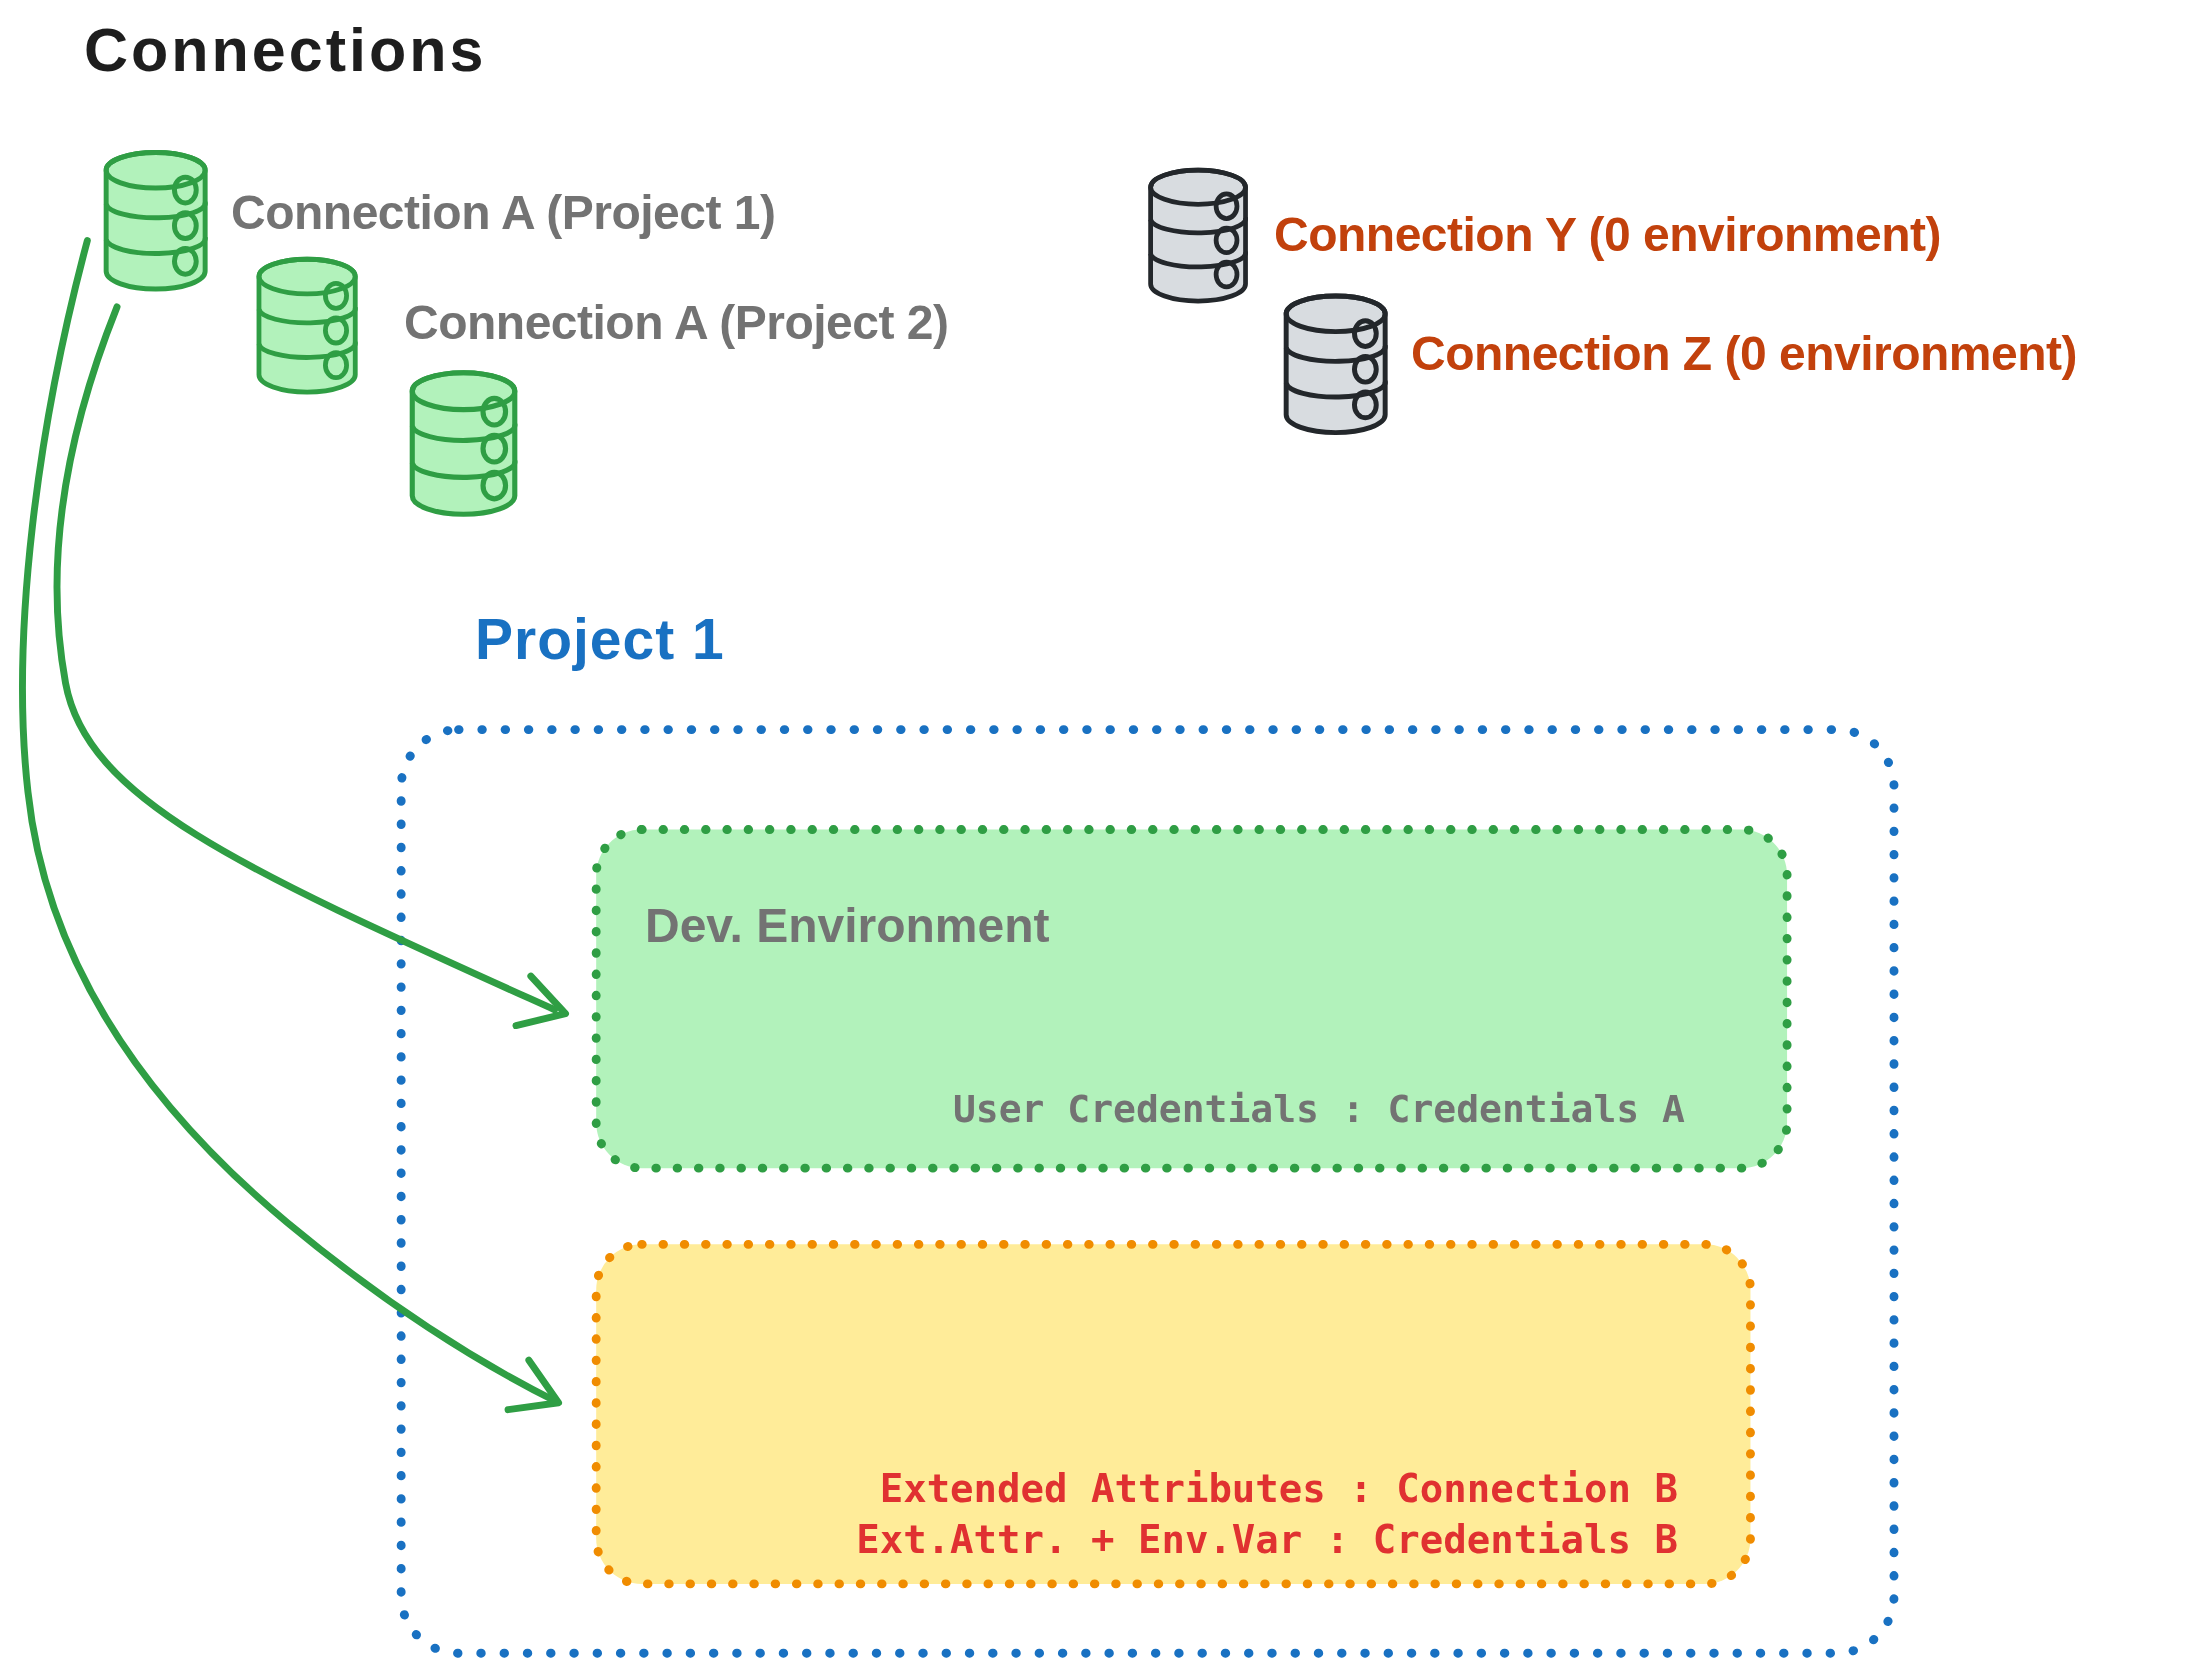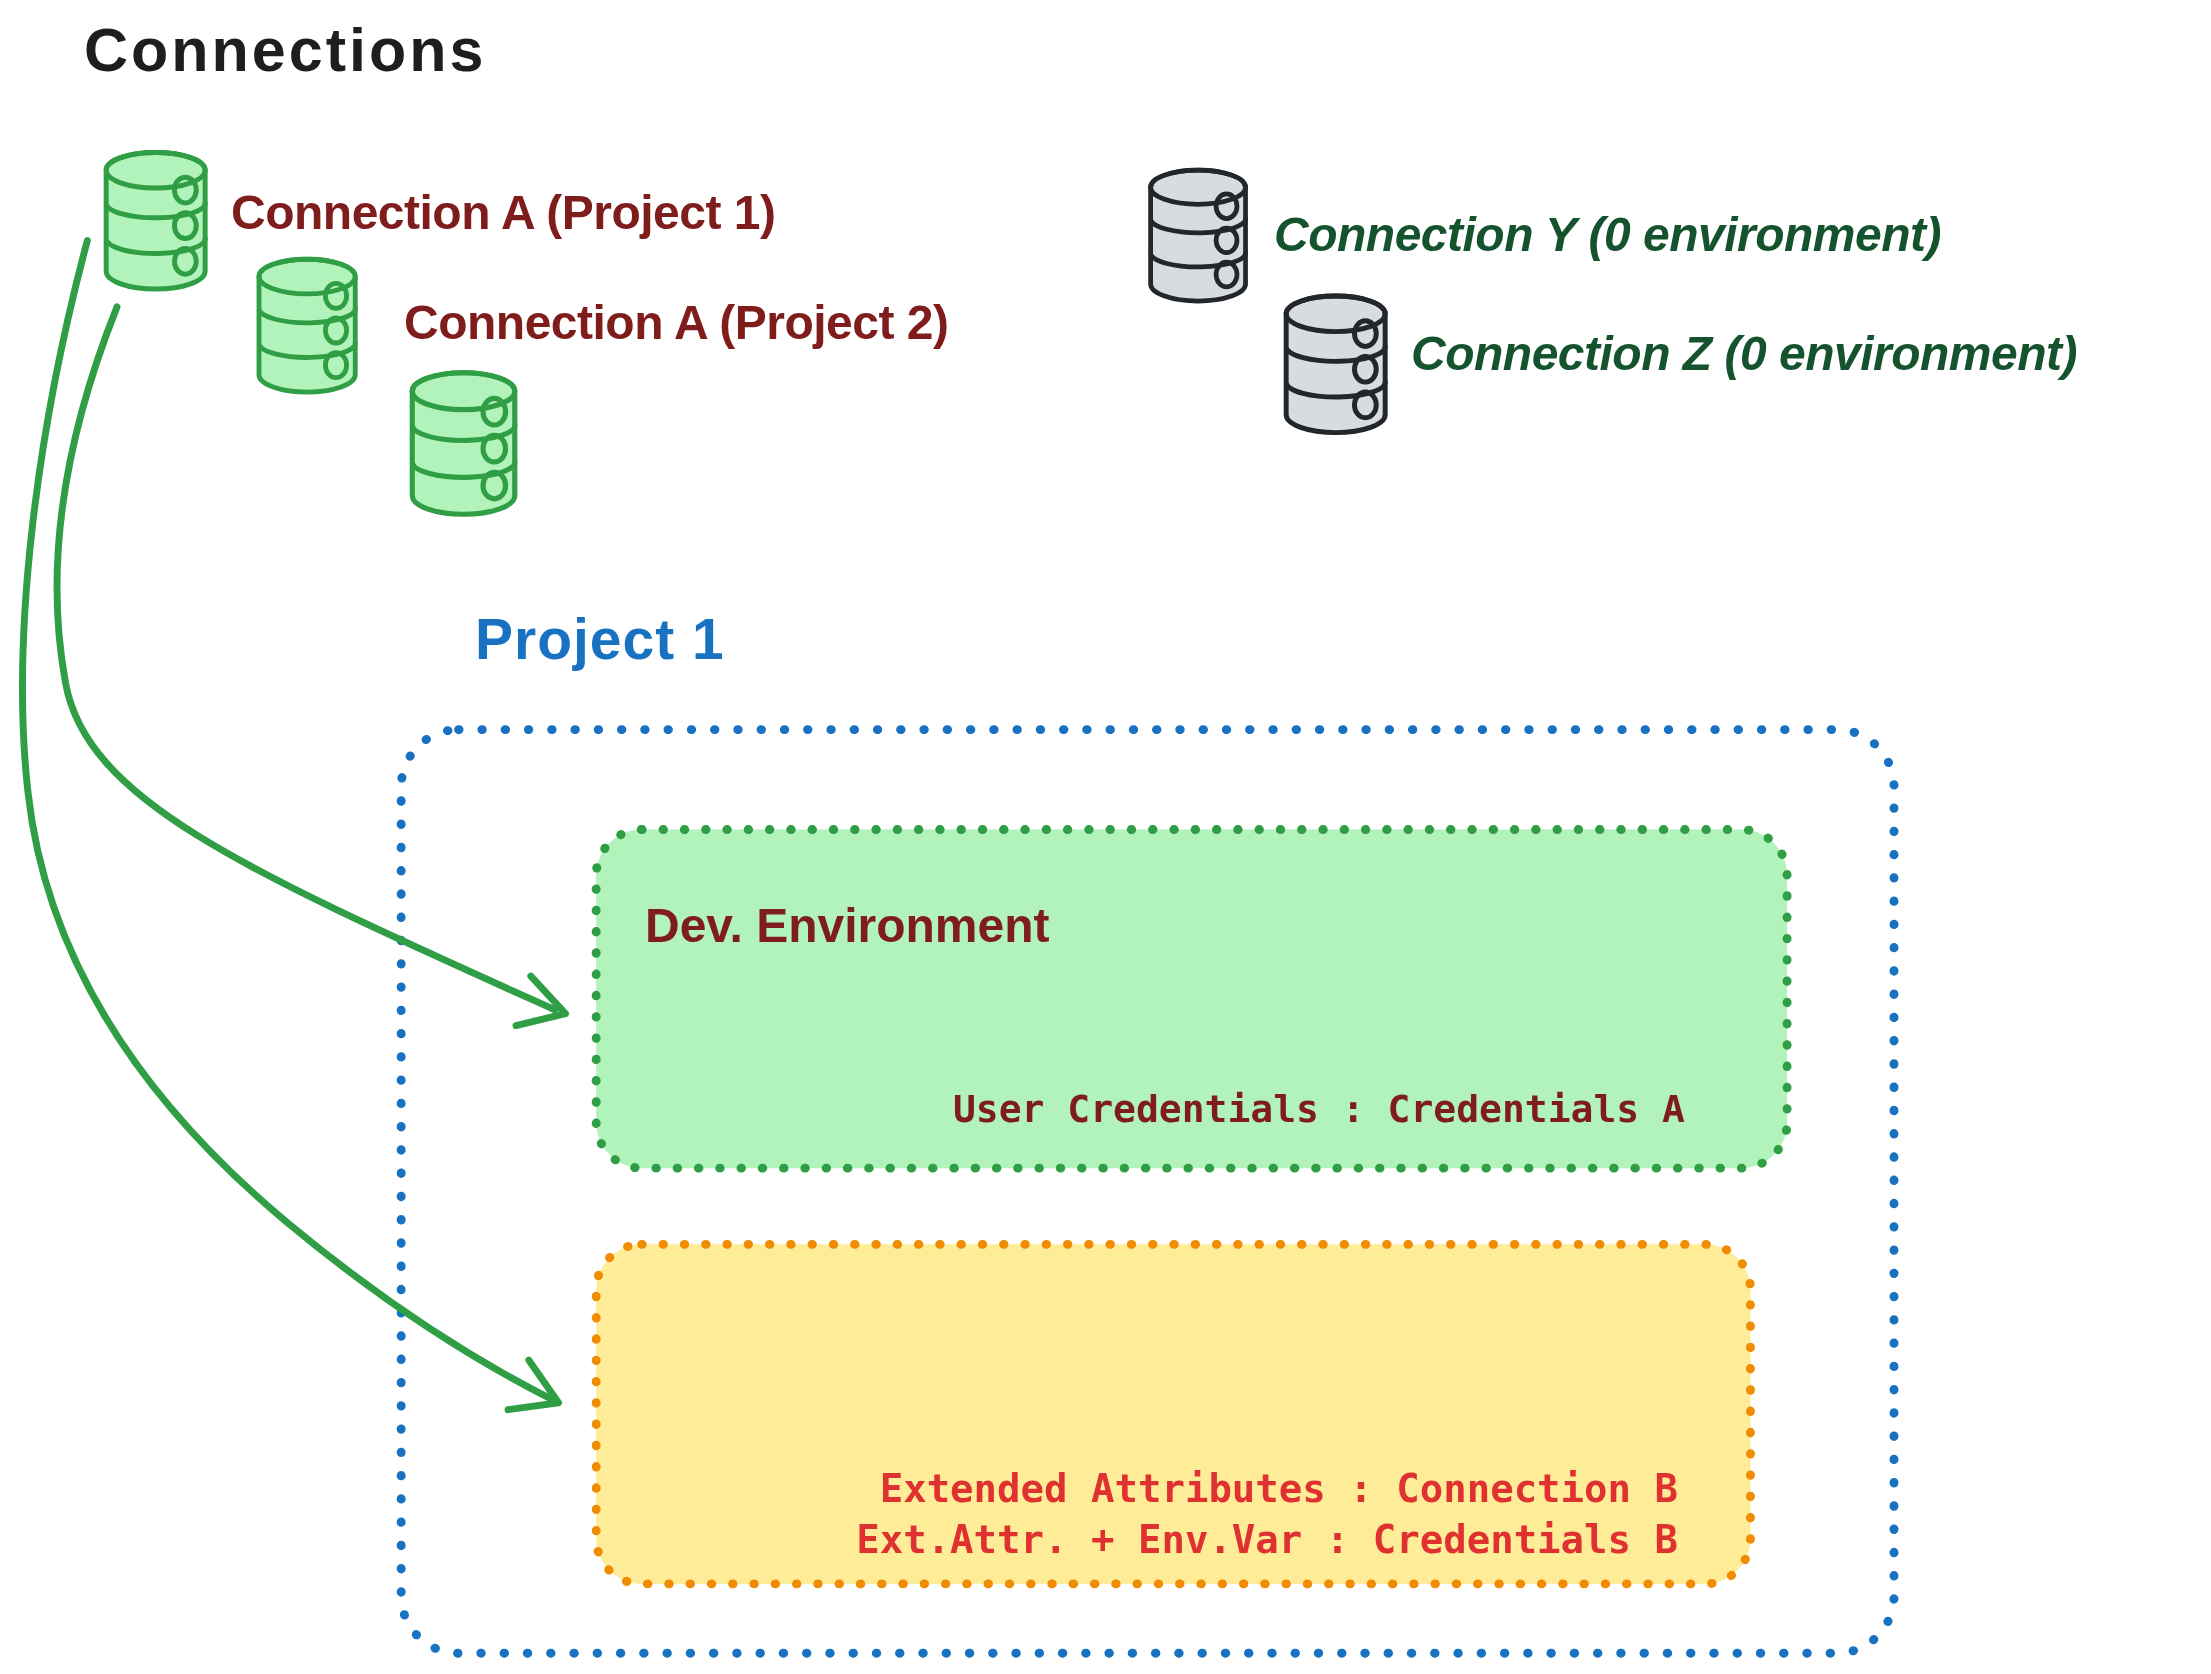--- a/index.html
+++ b/index.html
@@ -11,22 +11,22 @@
     font-family:"Liberation Sans","DejaVu Sans",sans-serif;
   }
   .layer{position:absolute;inset:0;width:2212px;height:1674px;}
   .label{
     position:absolute;
     font-weight:700;
     white-space:nowrap;
     line-height:1.2;
     letter-spacing:-0.5px;
   }
-  .t-green{color:#7f1d1d;}
-  .t-black{color:#14532d;font-style:italic;}
+  .t-green{color:#737373;}
+  .t-black{color:#c2410c;}
   .t-blue{color:#1971c2;margin-top:6px;}
   .t-orange{color:#ef8307;}
   .t-red{color:#e03131;}
   .fs-conn{font-size:48px;}
   .title{font-size:61px;letter-spacing:3px;color:#1e1e1e;font-weight:700;}
   .project-title{font-size:57px;letter-spacing:1px;}
   .env-title{font-size:48px;letter-spacing:0;}
   .mono{
     font-family:"DejaVu Sans Mono","Liberation Mono",monospace;
     font-weight:700;

